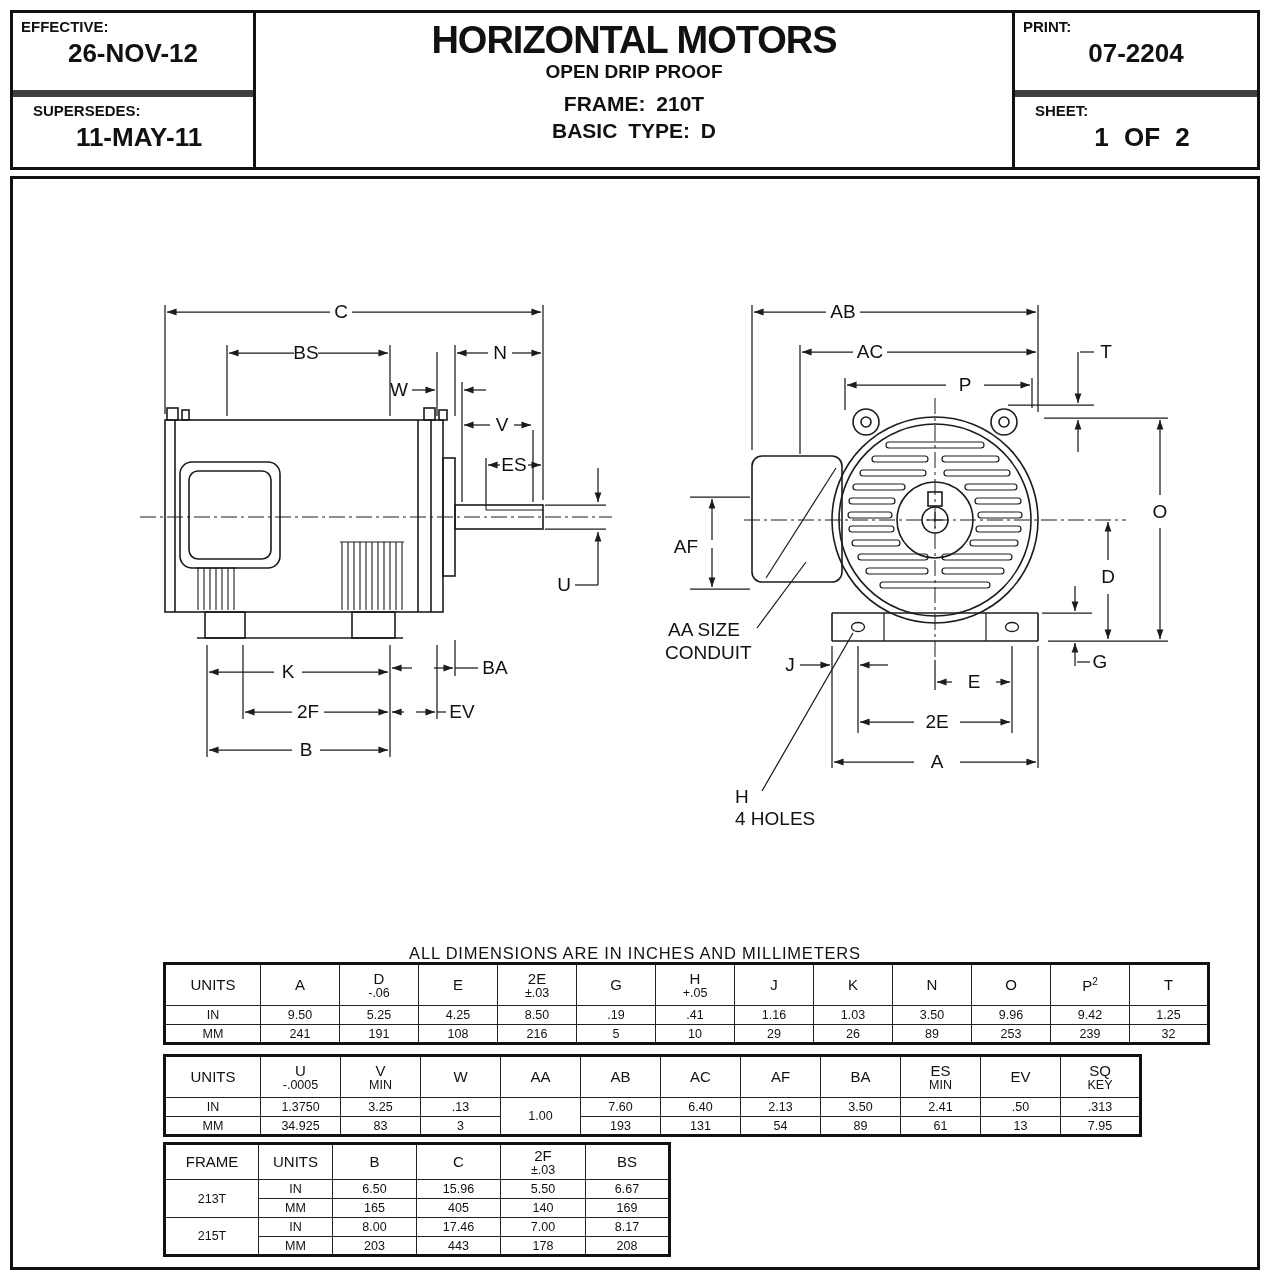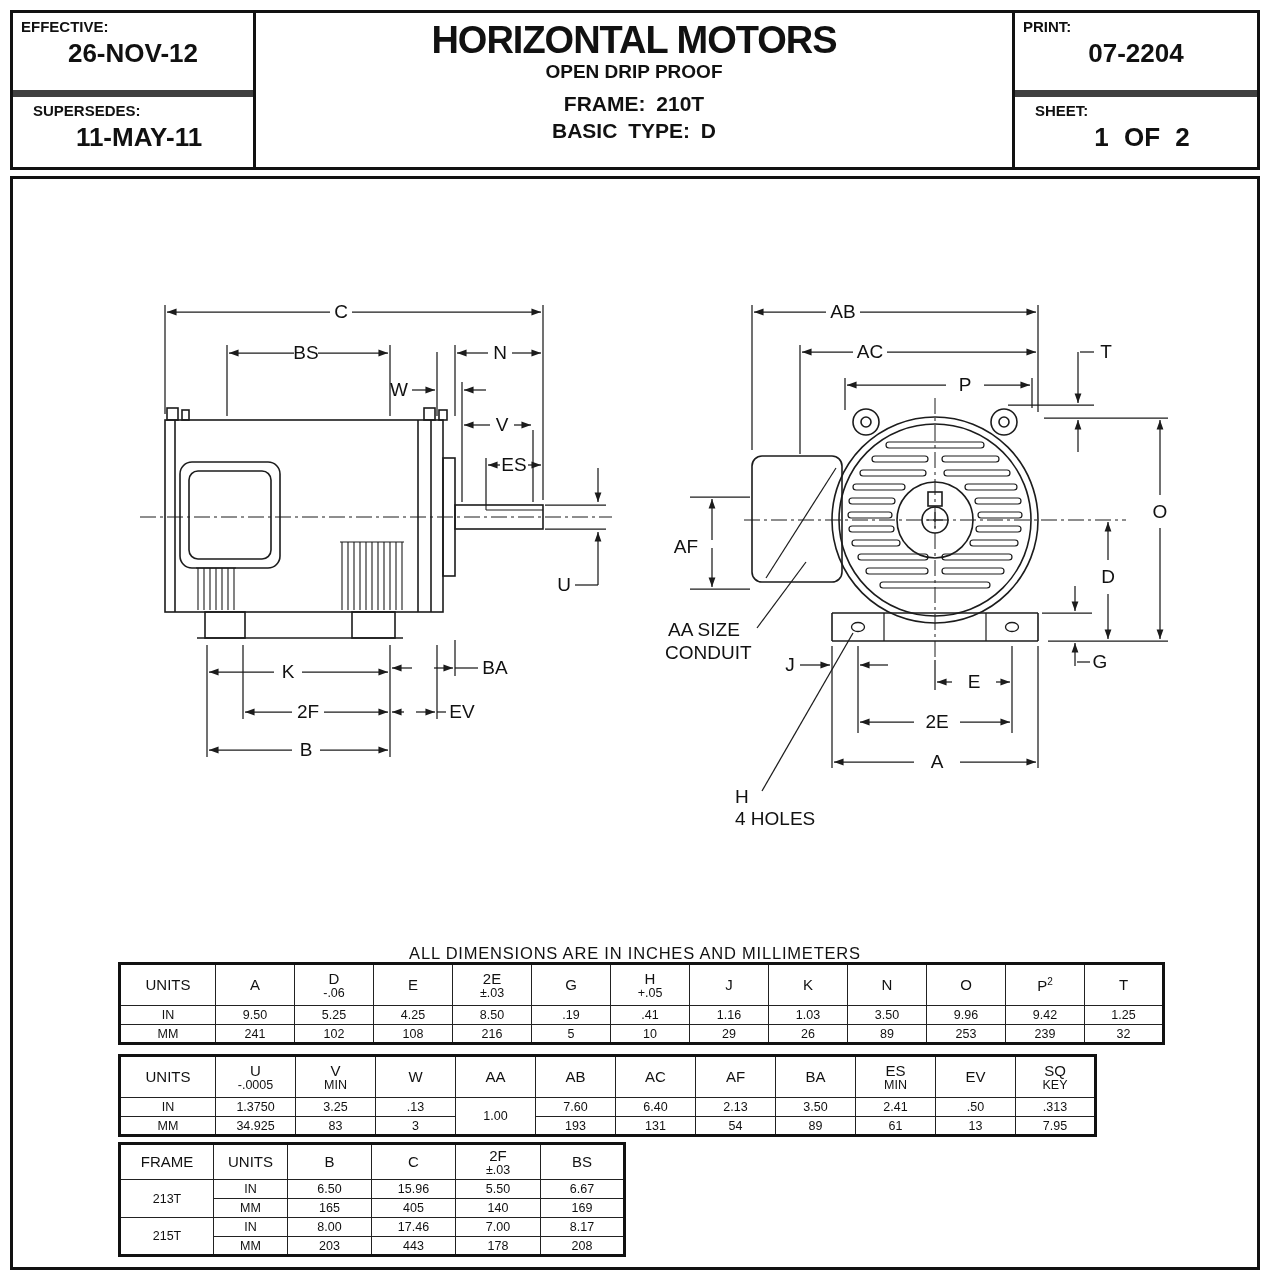--- a/index.html
+++ b/index.html
@@ -24,21 +24,21 @@
   .tb-type  { margin-top:3px; }
 
   
   .content { position:absolute; top:176px; left:10px; width:1250px; height:1094px; border:3px solid #111; background:#fff; }
   svg.drawing { position:absolute; top:0; left:0; }
   svg text { font-family:"Liberation Sans", sans-serif; font-size:19px; fill:#111; stroke:none; }
 
   .note { position:absolute; top:753px; left:0; width:100%; text-align:center; font-size:16.5px; letter-spacing:0.8px; color:#111;margin-top:12px; }
 
   
-  table.dim-table { position:absolute; border-collapse:collapse; text-align:center; font-size:12.5px; color:#111; background:#fff; border:3px solid #111; table-layout:fixed; }
+  table.dim-table { position:absolute; border-collapse:collapse; text-align:center; font-size:12.5px; color:#111; background:#fff; border:3px solid #111; table-layout:fixed;margin-left:45px; }
   .dim-table th, .dim-table td { border:1.5px solid #222; padding:0 2px; font-weight:normal; vertical-align:middle; }
   .dim-table th { height:42px; }
   .dim-table td { height:19px; }
   .h-main { font-size:15px; line-height:1.15; }
   .h-sub  { font-size:12.5px; line-height:1.1; }
   .h-main sup { font-size:10px; }
   #table3 th { height:36px; }
 </style>
 </head>
 <body>
@@ -371,21 +371,21 @@
         <td>1.16</td>
         <td>1.03</td>
         <td>3.50</td>
         <td>9.96</td>
         <td>9.42</td>
         <td>1.25</td>
       </tr>
       <tr>
         <td>MM</td>
         <td>241</td>
-        <td>102</td>
+        <td>191</td>
         <td>108</td>
         <td>216</td>
         <td>5</td>
         <td>10</td>
         <td>29</td>
         <td>26</td>
         <td>89</td>
         <td>253</td>
         <td>239</td>
         <td>32</td>

